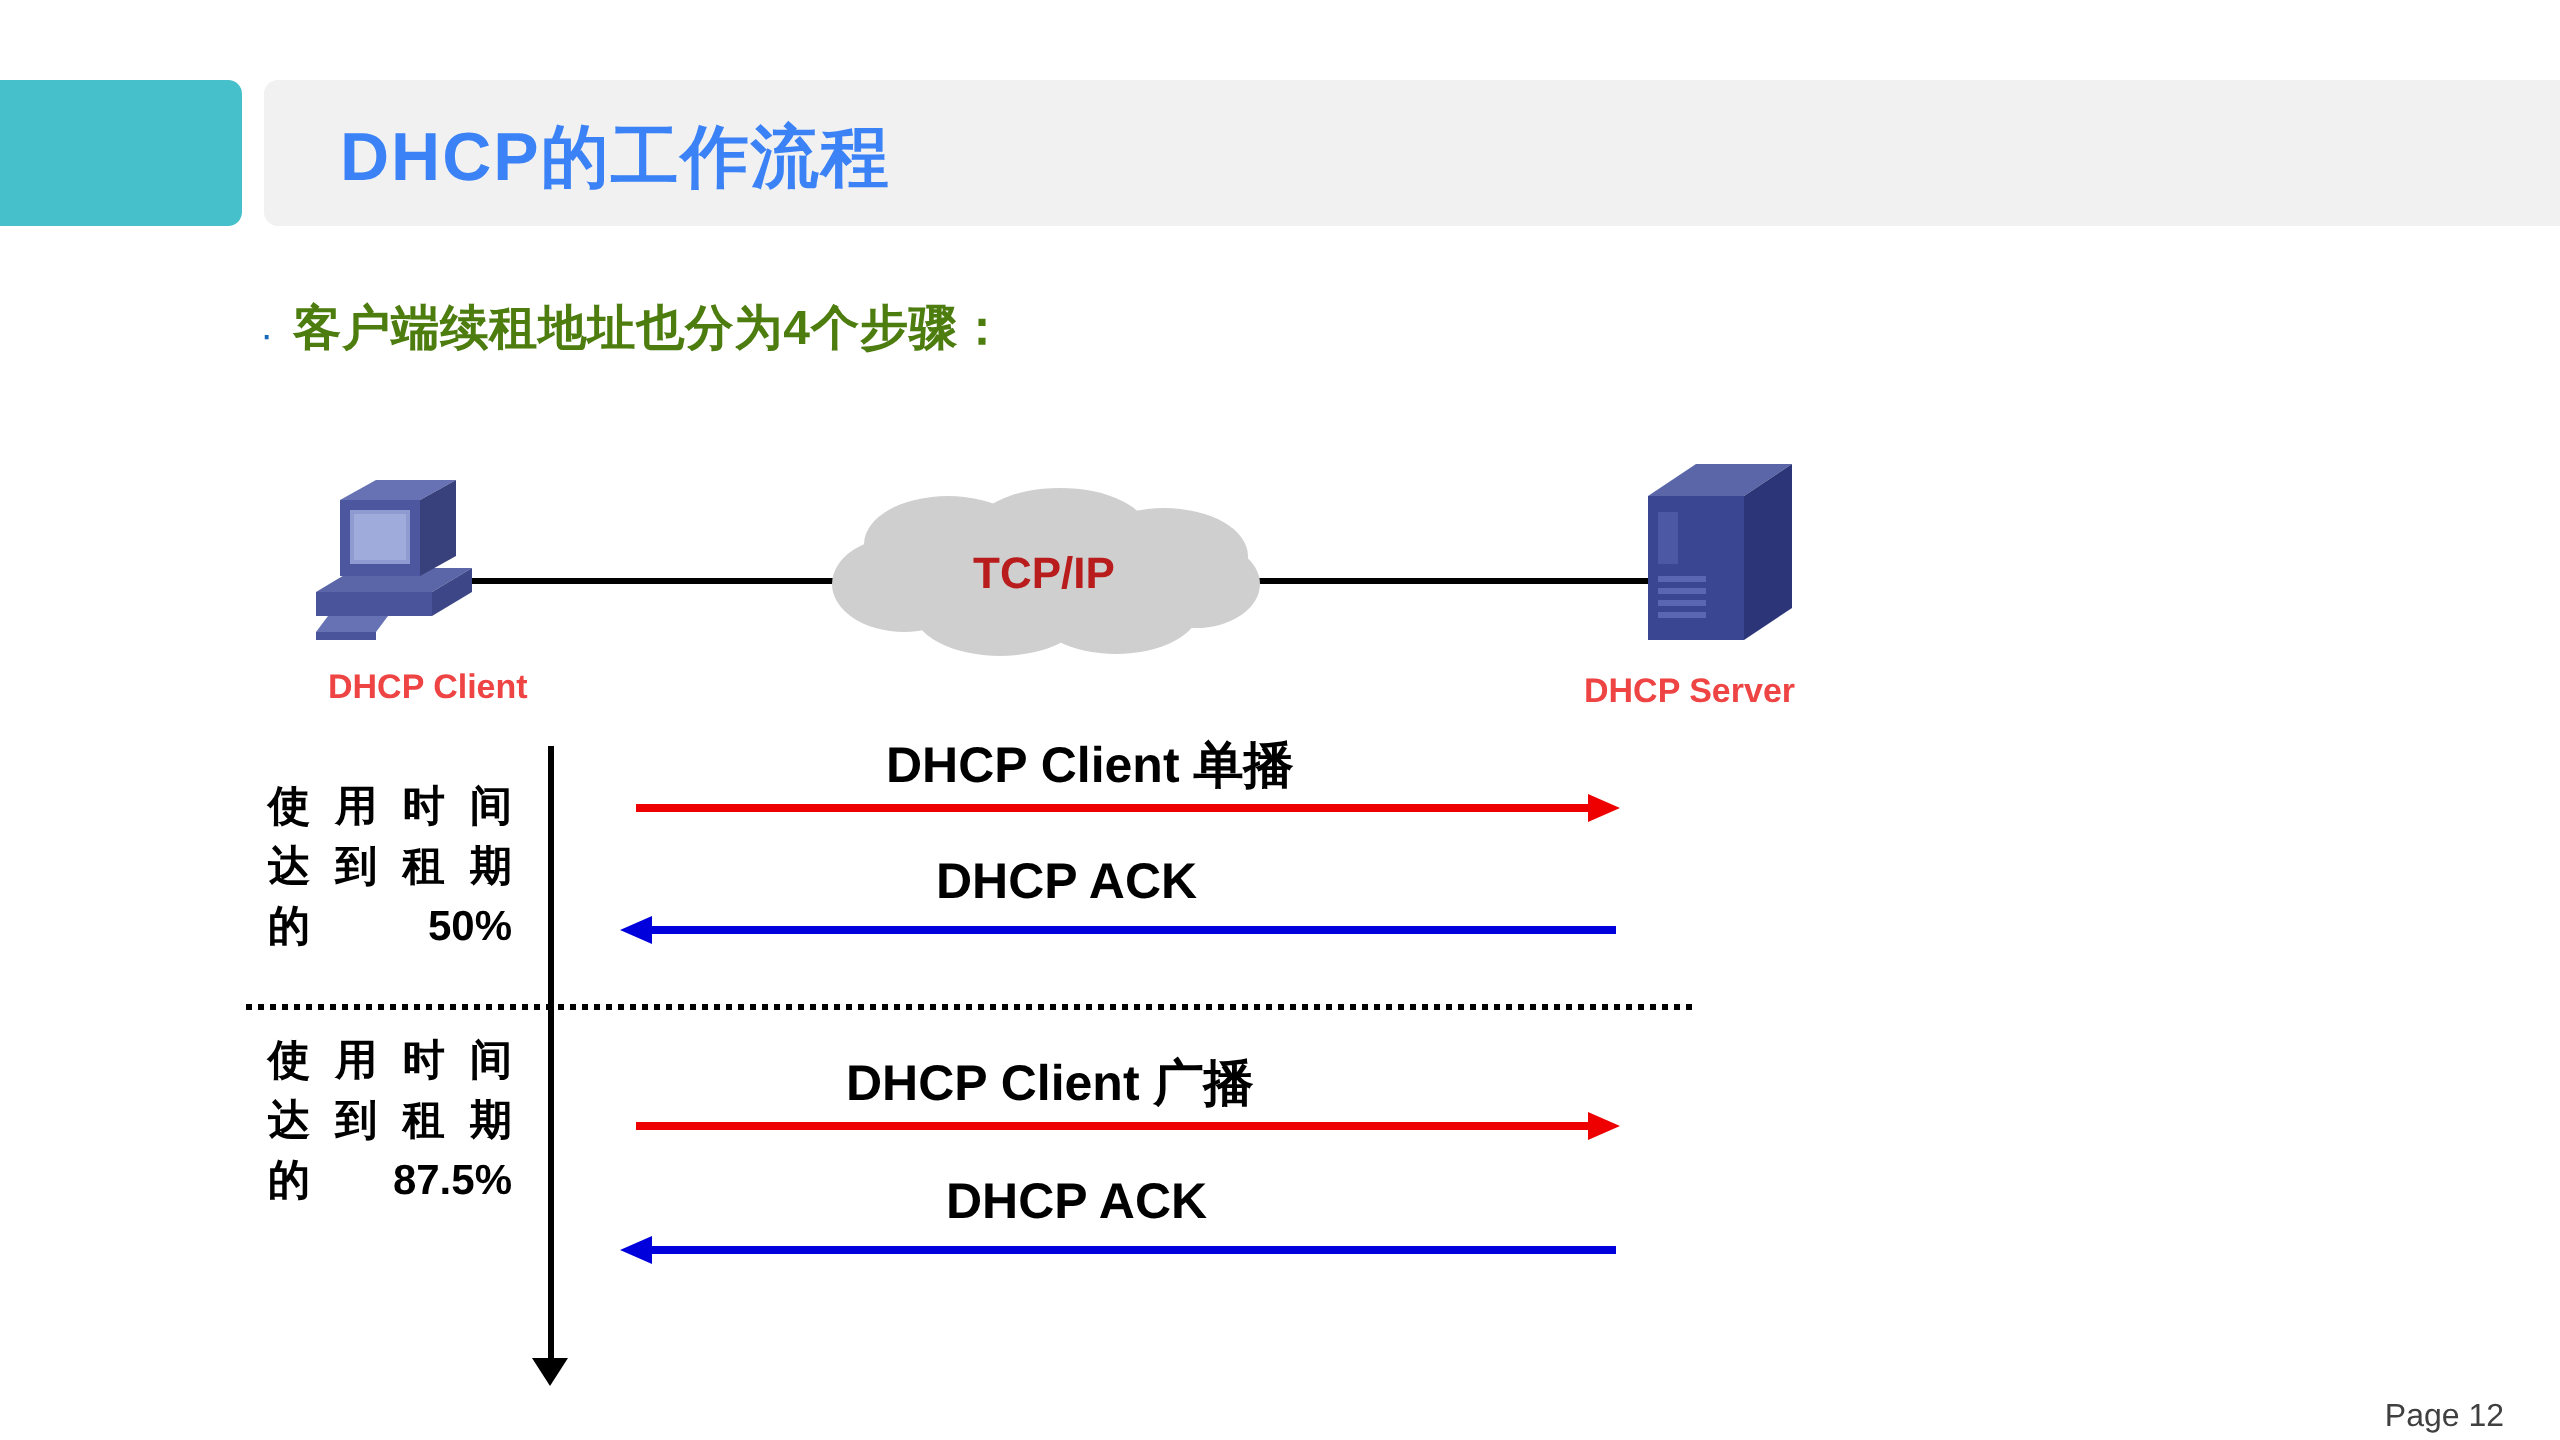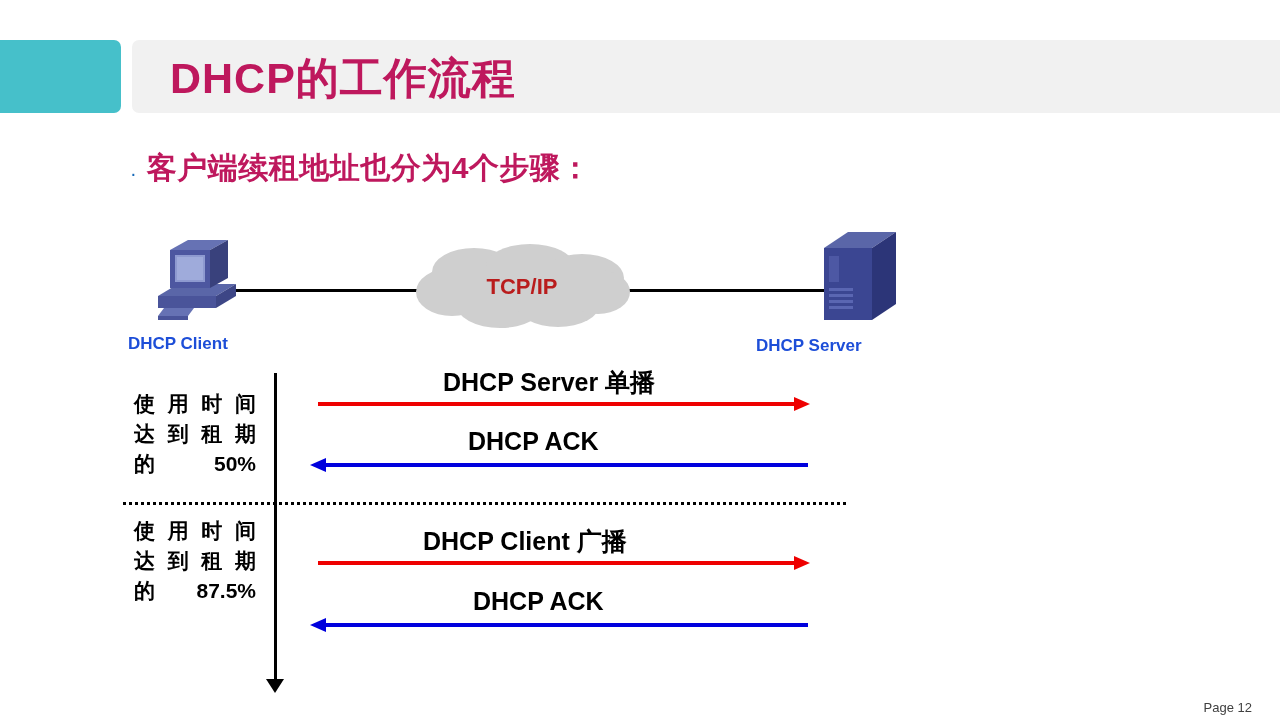--- a/index.html
+++ b/index.html
@@ -15,35 +15,35 @@
     position:absolute;left:0;top:40px;width:121px;height:73px;
     background:#46c0ca;border-radius:0 7px 7px 0;
   }
   .hdr-bar{
     position:absolute;left:132px;top:40px;width:1148px;height:73px;
     background:#f1f1f1;border-radius:7px 0 0 7px;
   }
   .hdr-title{
     position:absolute;left:170px;top:42px;height:73px;
     display:flex;align-items:center;
-    font-size:43px;font-weight:bold;color:#be185d;letter-spacing:1px;
+    font-size:34px;font-weight:bold;color:#3b82f6;letter-spacing:1px;
     white-space:nowrap;
   }
 
   
   .bullet-row{
     position:absolute;left:130px;top:148px;
     display:flex;align-items:center;white-space:nowrap;
   }
   .bullet-dot{
     font-size:20px;color:#1569b8;line-height:1;margin-right:10px;
     position:relative;top:4px;
   }
   .bullet-text{
-    font-size:30px;font-weight:bold;color:#be185d;letter-spacing:.5px;
+    font-size:24px;font-weight:bold;color:#4d7c0f;letter-spacing:.5px;
   }
 
   
   .net-link{
     position:absolute;top:289px;height:3px;background:#000;
   }
   .link-left{left:228px;width:200px;}
   .link-right{left:618px;width:212px;}
 
   
@@ -52,22 +52,23 @@
   .srv{position:absolute;left:818px;top:226px;width:82px;height:100px;}
 
   .cloud{position:absolute;left:412px;top:242px;width:220px;height:90px;}
   .cloud-label{
     position:absolute;left:412px;top:242px;width:220px;height:90px;
     display:flex;align-items:center;justify-content:center;
     font-size:22px;font-weight:bold;color:#b91c1c;
   }
 
   .dev-label{
-    position:absolute;font-size:17px;font-weight:bold;color:#1d4ed8;
+    position:absolute;font-size:17px;font-weight:bold;color:#ef4444;
     white-space:nowrap;
+    margin-left:36px;
   }
   .lbl-client{left:128px;top:334px;}
   .lbl-server{left:756px;top:336px;}
 
   
   .v-axis{position:absolute;left:274px;top:373px;width:3px;height:310px;background:#000;}
   .v-arrow{
     position:absolute;left:266px;top:679px;width:0;height:0;
     border-left:9px solid transparent;border-right:9px solid transparent;
     border-top:14px solid #000;
@@ -106,21 +107,21 @@
 
   
   .foot-cn{
     position:absolute;right:26px;top:670px;
     font-family:"Liberation Serif","DejaVu Serif",serif;
     font-size:19px;font-style:italic;font-weight:bold;color:#4a4a4a;
     letter-spacing:1px;white-space:nowrap;
   }
   .foot-page{
     position:absolute;right:28px;top:700px;
-    font-size:13px;color:#404040;white-space:nowrap;
+    font-size:16px;color:#404040;white-space:nowrap;
   }
 </style>
 </head>
 <body>
 
 <div class="slide">
 
   <div class="hdr-accent"></div>
   <div class="hdr-bar"></div>
   <div class="hdr-title">DHCP的工作流程</div>
@@ -210,21 +211,21 @@
         <span>到</span>
         <span>租</span>
         <span>期</span>
       </div>
     <div>的87.5%</div>
   </div>
 
   <div class="msg red" style="left:318px;top:402px;width:490px;">
     <div class="line" style="width:478px;"></div>
     <div class="head head-r" style="left:476px;border-left:16px solid #ee0000;"></div>
-    <div class="cap" style="left:125px;top:-36px;">DHCP Server 单播</div>
+    <div class="cap" style="left:125px;top:-36px;">DHCP Client 单播</div>
   </div>
 
   <div class="msg blue" style="left:310px;top:463px;width:498px;">
     <div class="line" style="left:14px;width:484px;"></div>
     <div class="head head-l" style="left:0;border-right:16px solid #0000dd;"></div>
     <div class="cap" style="left:158px;top:-36px;">DHCP ACK</div>
   </div>
 
   <div class="msg red" style="left:318px;top:561px;width:490px;">
     <div class="line" style="width:478px;"></div>

